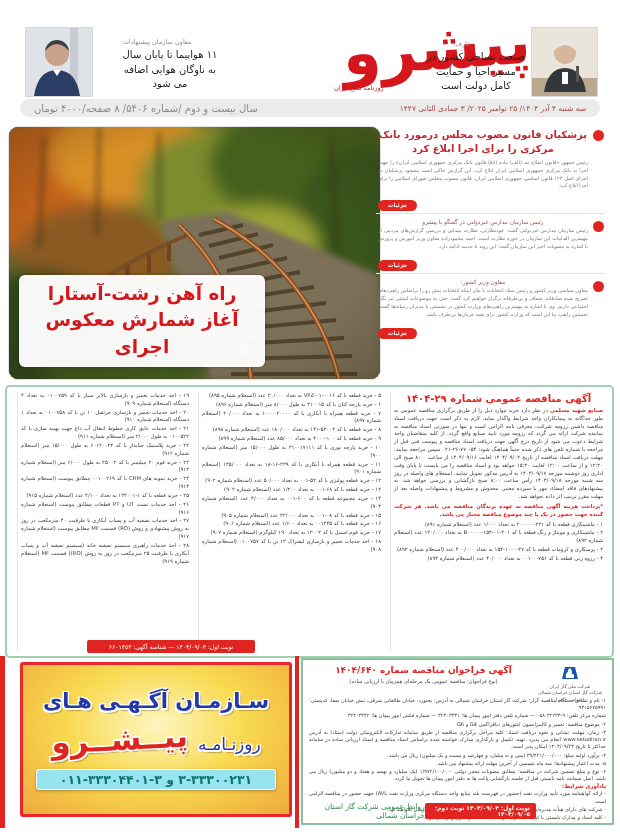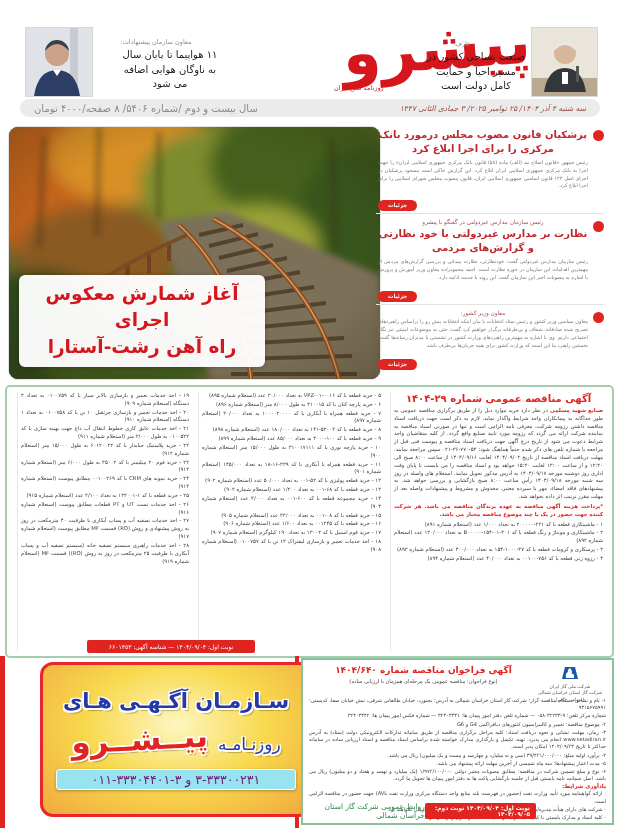--- a/index.html
+++ b/index.html
@@ -8,21 +8,21 @@
   
   .portrait{position:absolute;width:66px;height:68px;border:1px solid #d8d8d8;background:#e7e9ec;overflow:hidden;}
   .mh-cap{position:absolute;text-align:center;}
   .mh-kicker{font-size:6.5px;color:#8d8d8d;margin-bottom:2px;}
   .mh-title{font-size:10px;font-weight:normal;color:#1c1c1c;line-height:1.45;padding-left:28px;}
   .logo-wrap{position:absolute;left:318px;top:0;width:236px;height:96px;display:flex;align-items:center;justify-content:center;}
   .logo-text{color:#d6161d;font-size:62px;font-weight:bold;transform:rotate(-4deg);line-height:1;}
   .tagline{position:absolute;left:334px;top:84px;font-size:6.5px;color:#d6161d;text-align:right;}
   .date-strip{position:absolute;left:20px;top:99px;width:580px;height:18px;background:#ebebeb;border-radius:9px;
               display:flex;align-items:center;justify-content:space-between;padding:0 14px;box-sizing:border-box;}
-  .date-line{font-size:7.5px;color:#a04a42;font-style:italic;}
+  .date-line{font-size:7.5px;color:#a04a42;}
   .issue-info{font-size:10px;color:#8a8a8a;}
   
   .lead-photo{position:absolute;left:8px;top:126px;width:371px;height:252px;border-radius:10px;overflow:hidden;
               border:1px solid #e3e3e3;background:#5d6b2c;}
   .lead-head{position:absolute;left:10px;bottom:12px;width:238px;background:rgba(255,255,255,.96);border-radius:6px;
              padding:6px 4px;text-align:center;box-shadow:0 0 4px rgba(0,0,0,.25);}
   .lead-head div{color:#d6161d;font-weight:bold;font-size:18.5px;line-height:1.45;}
   
   .news-col{position:absolute;left:376px;top:128px;width:228px;}
   .news-block{position:relative;padding:0 16px 2px 2px;}
@@ -41,32 +41,32 @@
   .cl-col{overflow:hidden;padding:0 3px;}
   .cl-col:not(:last-child){border-left:1px solid #e6e6e6;}
   .cl-title{color:#e0241f;font-weight:bold;font-size:10px;text-align:center;margin:1px 0 3px;}
   .cl-p{font-size:5.3px;color:#3c3c3c;text-align:justify;line-height:1.48;margin:0 0 2px;}
   .red{color:#e0241f;} .bold{font-weight:bold;}
   .cl-item{font-size:5.3px;color:#3c3c3c;text-align:justify;line-height:1.48;margin-bottom:1px;}
   .run-strip{position:absolute;left:80px;bottom:3px;width:168px;height:13px;background:#e0241f;border-radius:2px;
              color:#fff;font-size:6px;display:flex;align-items:center;justify-content:center;}
   
   .rule-red{position:absolute;width:5px;background:#e0241f;}
-  .ad-box{position:absolute;left:20px;top:662px;width:272px;height:155px;border:3px solid #e8262b;border-radius:13px;
+  .ad-box{position:absolute;left:20px;top:662px;width:272px;height:155px;border:3px solid #e8262b;border-radius:3px;
           background:radial-gradient(ellipse at 50% 40%, #fdf6c0 0%, #f8d94e 48%, #efa93d 100%);
-          box-sizing:border-box;display:flex;flex-direction:column;align-items:center;justify-content:center;margin-left:20px;}
+          box-sizing:border-box;display:flex;flex-direction:column;align-items:center;justify-content:center;}
   .ad-l1{color:#2438a6;font-weight:bold;font-size:21px;letter-spacing:1px;
          text-shadow:-1.5px -1.5px 0 #fff,1.5px -1.5px 0 #fff,-1.5px 1.5px 0 #fff,1.5px 1.5px 0 #fff,2.5px 2.5px 1px rgba(0,0,0,.25);}
   .ad-l2{display:flex;align-items:baseline;gap:10px;margin-top:8px;}
   .ad-l2a{color:#2438a6;font-weight:normal;font-size:17px;
           text-shadow:-1.5px -1.5px 0 #fff,1.5px -1.5px 0 #fff,-1.5px 1.5px 0 #fff,1.5px 1.5px 0 #fff,2.5px 2.5px 1px rgba(0,0,0,.25);}
   .ad-l2b{color:#e0241f;font-weight:bold;font-size:31px;transform:rotate(-3deg);
           text-shadow:-1.5px -1.5px 0 #fff,1.5px -1.5px 0 #fff,-1.5px 1.5px 0 #fff,1.5px 1.5px 0 #fff,2.5px 2.5px 1px rgba(0,0,0,.25);}
   .ad-phones{margin-top:12px;width:238px;background:#97e4f0;border:1px solid #fff;border-radius:3px;
-             color:#701a75;font-weight:normal;font-size:12.5px;text-align:center;padding:2px 0;
+             color:#0f766e;font-weight:bold;font-size:12.5px;text-align:center;padding:2px 0;
              box-shadow:0 1px 3px rgba(0,0,0,.3);}
   .gas-box{position:absolute;left:301px;top:658px;width:313px;height:167px;border:2px solid #8cbf9b;background:#fff;
            box-sizing:border-box;padding:4px 6px;overflow:hidden;}
   .gas-head{position:relative;min-height:30px;margin-bottom:2px;}
   .gas-logo{position:absolute;right:0;top:0;width:72px;text-align:center;}
   .gas-org{font-size:4.6px;color:#555;line-height:1.4;}
   .gas-title{margin:1px 78px 1px 10px;text-align:center;color:#e0241f;font-weight:bold;font-size:9px;line-height:1.3;}
   .gas-sub{margin:0 78px 2px 10px;text-align:center;font-size:5.2px;color:#444;}
   .gas-line{font-size:5.1px;color:#3a3a3a;text-align:justify;line-height:1.42;margin-bottom:1px;}
   .gas-rem-title{font-size:5.6px;color:#e0241f;font-weight:bold;margin:1px 0;}
@@ -179,40 +179,39 @@
         <rect x="70" y="166" width="5" height="28"></rect>
         <rect x="92" y="150" width="5" height="26"></rect>
         <rect x="116" y="136" width="5" height="24"></rect>
         <rect x="138" y="124" width="4" height="22"></rect>
         <rect x="158" y="114" width="4" height="20"></rect>
       </g>
       <path d="M65,170 C110,140 150,120 178,108" stroke="#7a4d27" stroke-width="4" fill="none"></path>
       <rect width="371" height="252" fill="url(#vig)"></rect>
     </svg>
     <div class="lead-head">
+      <div>راه آهن رشت-آستارا</div>
       <div>آغاز شمارش معکوس اجرای</div>
-      <div>راه آهن رشت-آستارا</div>
     </div>
   </div>
 
   <div class="news-col">
 
     <div class="news-block">
       <span class="bullet"></span>
       <div class="nb-headline">پزشکیان قانون مصوب مجلس درمورد بانک مرکزی را برای اجرا ابلاغ کرد</div>
       <div class="nb-body">رئیس جمهور «قانون اصلاح بند (الف) ماده (۵۸) قانون بانک مرکزی جمهوری اسلامی ایران» را جهت اجرا به بانک مرکزی جمهوری اسلامی ایران ابلاغ کرد. این گزارش حاکی است مسعود پزشکیان در اجرای اصل ۱۲۳ قانون اساسی جمهوری اسلامی ایران، قانون مصوب مجلس شورای اسلامی را برای اجرا ابلاغ کرد.</div>
       <div class="pill-row"><span class="pill">جزئیات</span></div>
     </div>
 
     <div class="news-sep"></div>
 
     <div class="news-block">
       <span class="bullet"></span>
       <div class="nb-kicker">رئیس سازمان مدارس غیردولتی در گفتگو با پیشرو</div>
-      <div class="nb-headline">نظارت بر مدارس غیردولتی با خود نظارتی و گزارش‌های مردمی</div>
       <div class="nb-body">رئیس سازمان مدارس غیردولتی گفت: خودنظارتی، نظارت میدانی و بررسی گزارش‌های مردمی از مهمترین اقدامات این سازمان در حوزه نظارت است. احمد محمودزاده معاون وزیر آموزش و پرورش با اشاره به مصوبات اخیر این سازمان گفت: این روند با جدیت ادامه دارد.</div>
       <div class="pill-row"><span class="pill">جزئیات</span></div>
     </div>
 
     <div class="news-sep"></div>
 
     <div class="news-block">
       <span class="bullet"></span>
       <div class="nb-kicker">معاون وزیر کشور:</div>
       <div class="nb-body">معاون سیاسی وزیر کشور و رئیس ستاد انتخابات با بیان اینکه انتخابات پیش رو را براساس راهبردهای تصریح شده صادقانه، شفاف و بی‌طرفانه برگزار خواهیم کرد گفت: حتی به موضوعات امنیتی نیز نگاه اجتماعی داریم. وی با اشاره به مهمترین راهبردهای وزارت کشور در نشستی با مدیران رسانه‌ها گفت: نخستین راهبرد ما این است که وزارت کشور برای همه جریان‌ها بی‌طرف باشد.</div>

